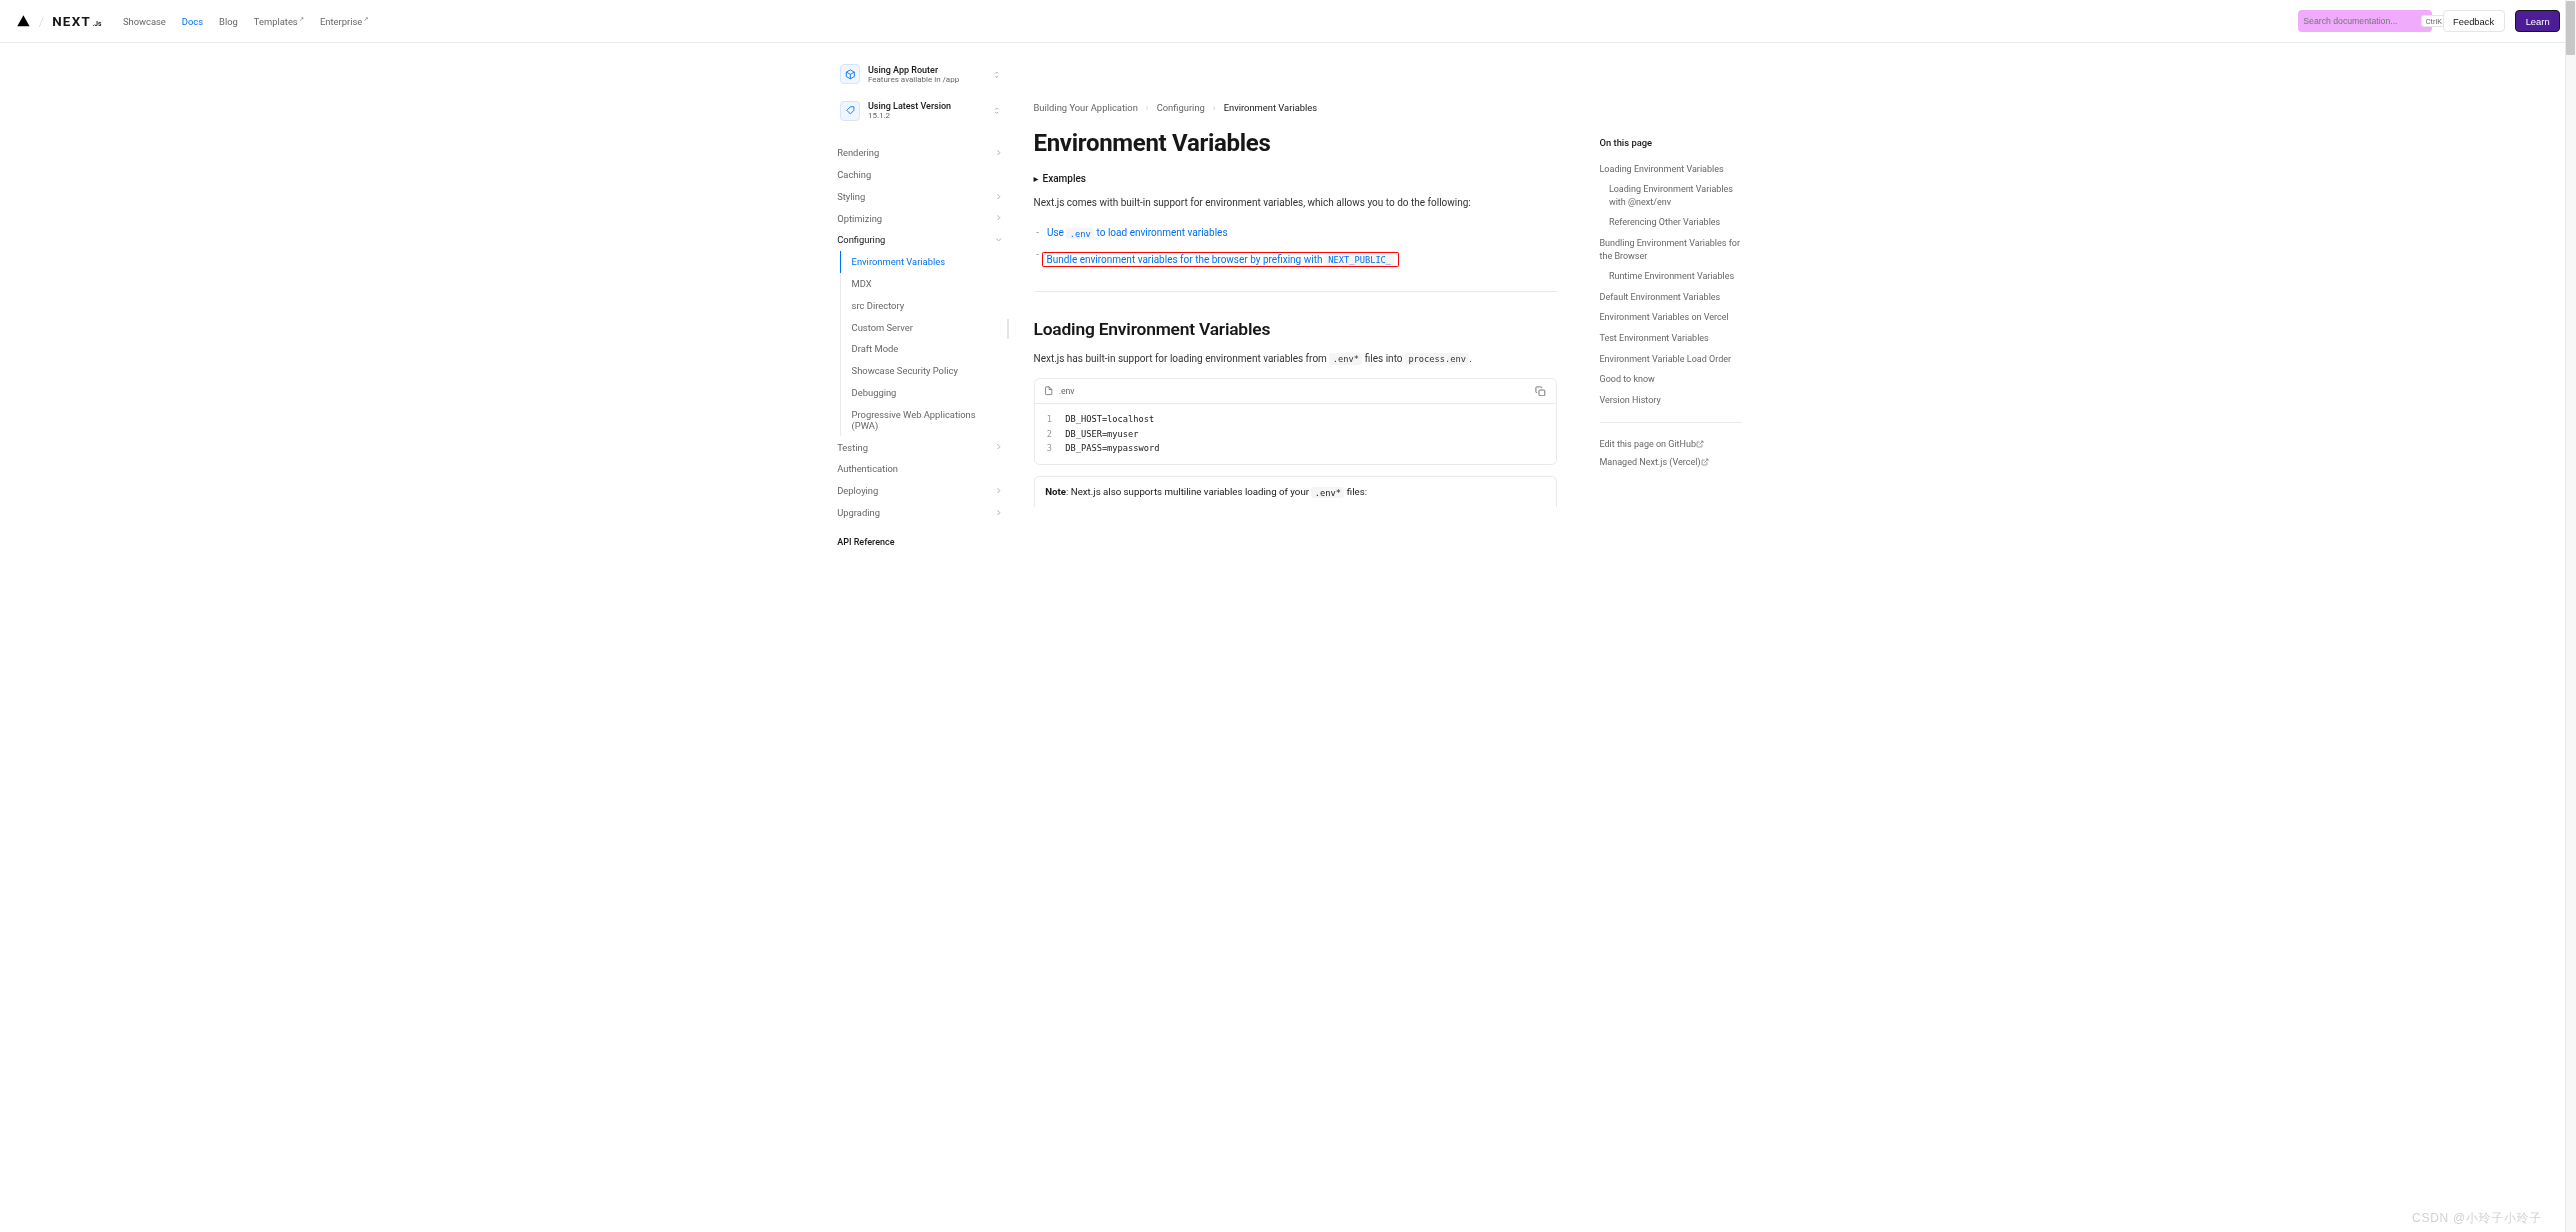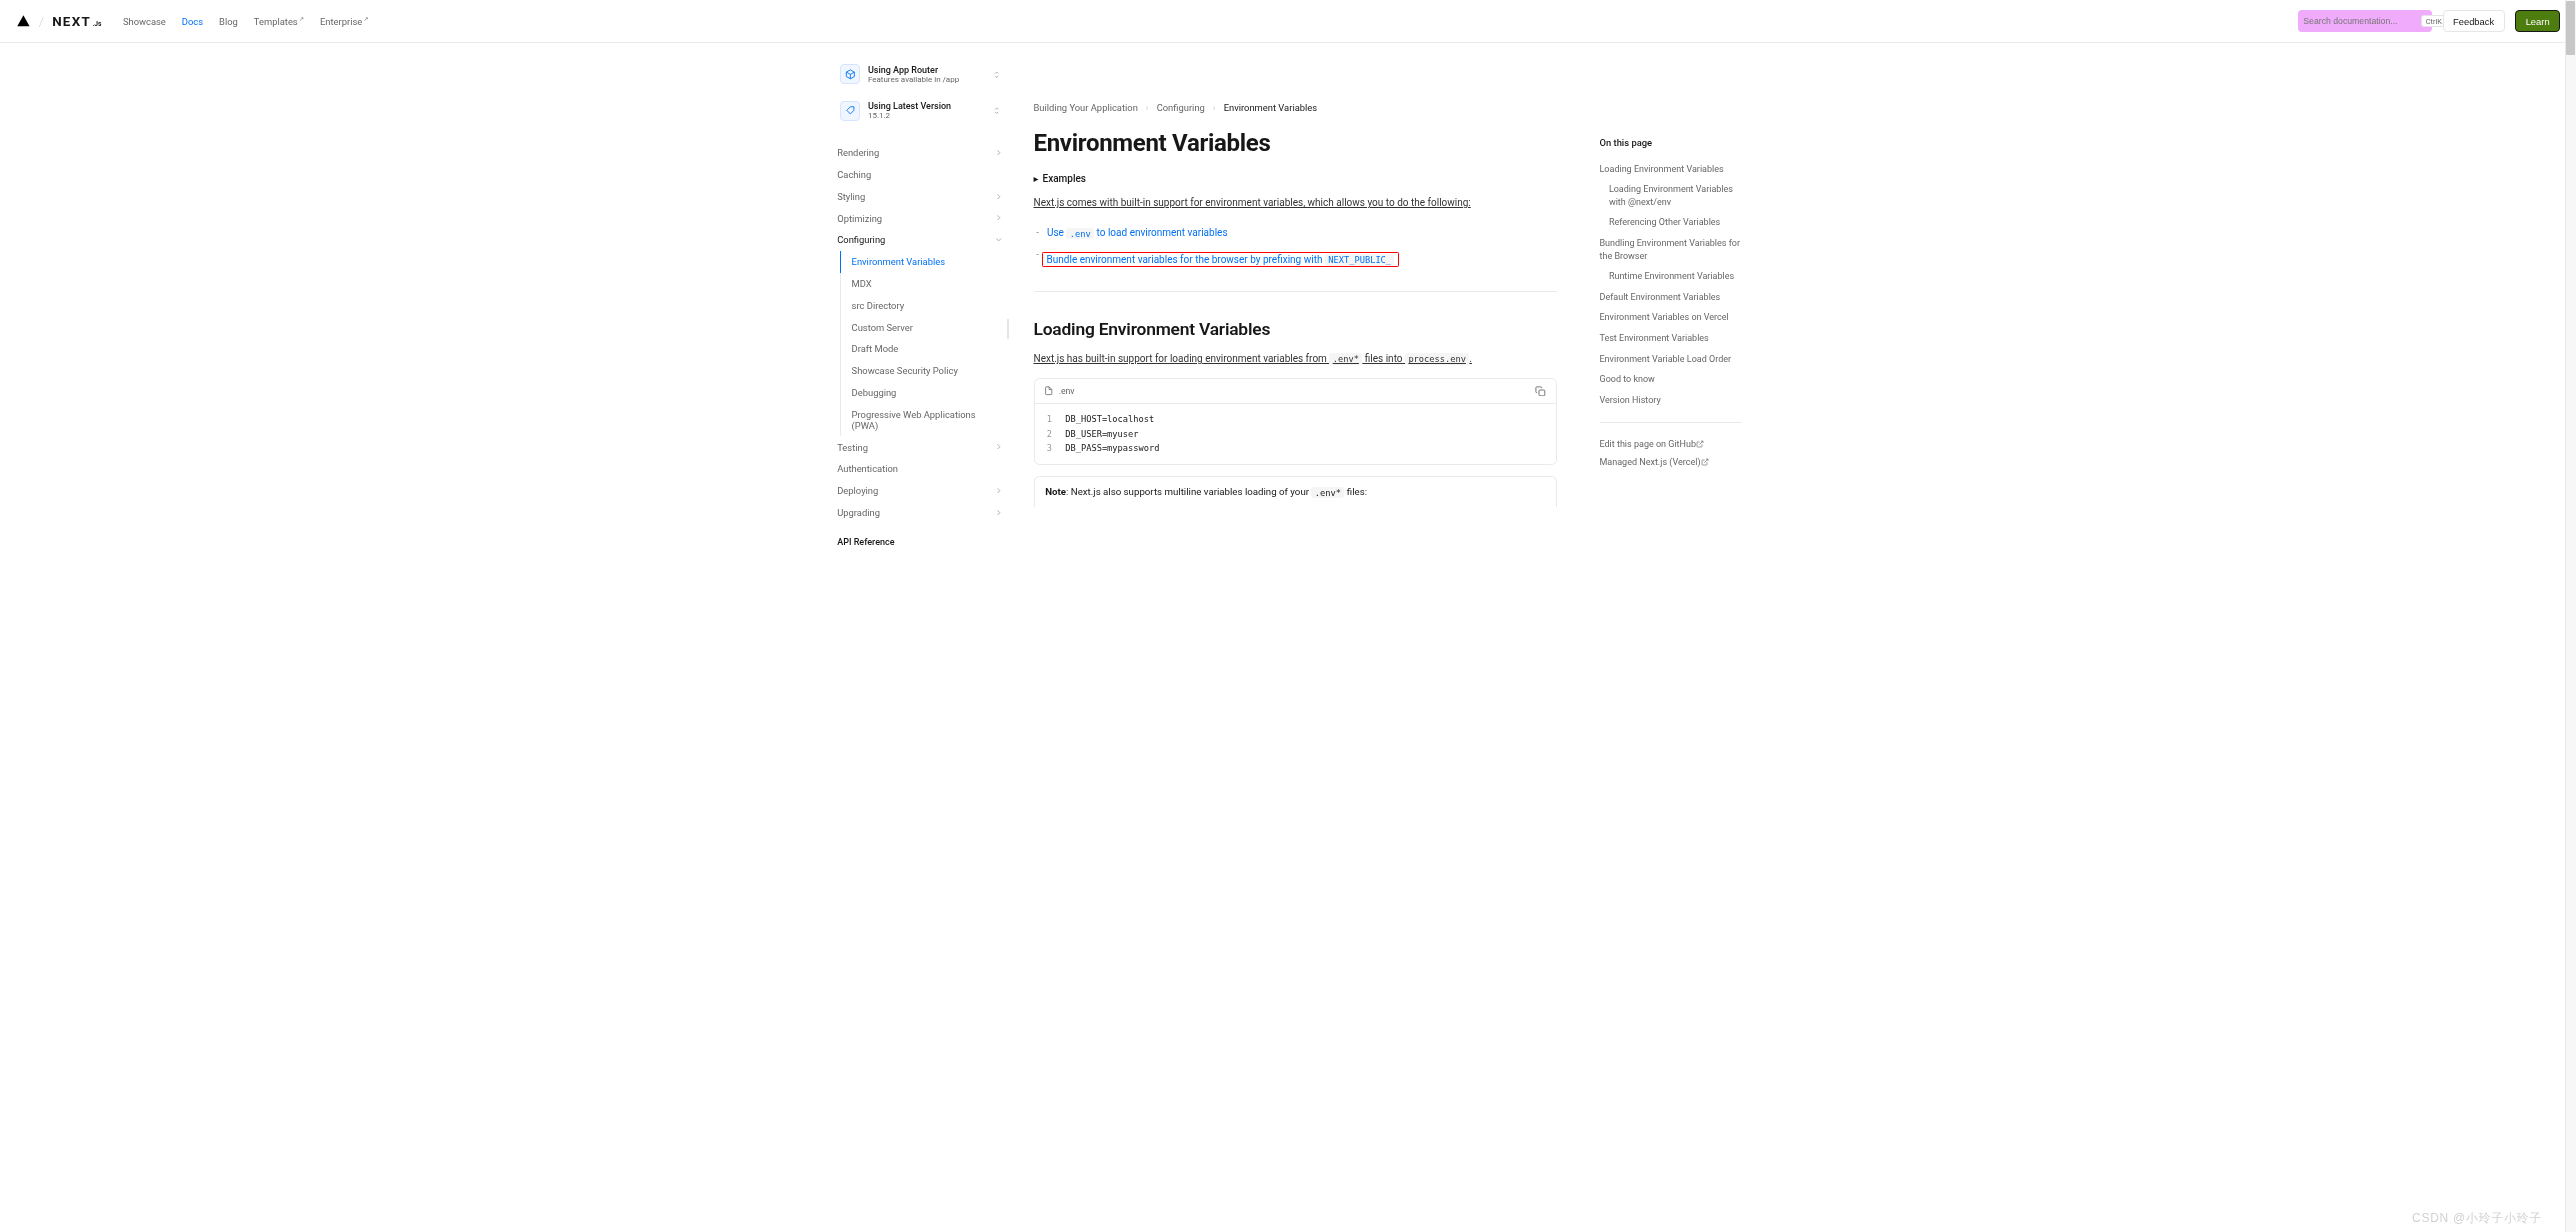--- a/index.html
+++ b/index.html
@@ -13,21 +13,21 @@
 .nav { display: flex; gap: 16px; }
 .nav-item { color: #666; text-decoration: none; font-size: 9.4px; cursor: pointer; display: flex; align-items: center; gap: 1.3px; }
 .nav-item.active { color: #0070f3; }
 .nav-ext { font-size: 6px; position: relative; top: -2.7px; }
 .spacer { flex: 1; }
 .search-box { background: #f0abfc; border-radius: 4px; height: 21.5px; width: 134px; display: flex; align-items: center; padding: 0 5.4px; gap: 5.4px; }
 .search-input { background: none; border: none; outline: none; flex: 1; font-size: 8.7px; color: #666; }
 .search-kbd { background: #fff; border: 0.7px solid #e5e5e5; border-radius: 2.7px; font-size: 7.4px; padding: 0.7px 4px; color: #666; }
 .btn { height: 21.5px; padding: 0 9.4px; border-radius: 4px; font-size: 9.4px; cursor: pointer; display: flex; align-items: center; }
 .btn-outline { background: #fff; border: 0.7px solid #e5e5e5; color: #171717; }
-.btn-filled { background: #4d7c0f; border: 0.7px solid #171717; color: #fff; }
+.btn-filled { background: #4c1d95; border: 0.7px solid #171717; color: #fff; }
 .layout { display: flex; max-width: 939px; margin: 0 auto; align-items: center; }
 .sidebar { width: 188px; padding: 16px 0 16px 16px; flex-shrink: 0; }
 .selector { display: flex; align-items: center; gap: 8px; padding: 5.4px; border-radius: 4px; margin-bottom: 5.4px; cursor: pointer; }
 .selector-icon { width: 20px; height: 20px; border: 0.7px solid #d6e4ff; border-radius: 4px; display: flex; align-items: center; justify-content: center; background: #f0f6ff; }
 .selector-text { flex: 1; }
 .selector-title { font-size: 9px; font-weight: 500; color: #171717; }
 .selector-sub { font-size: 8px; color: #666; }
 .selector-chev { width: 9.4px; color: #999; }
 .side-nav { margin-top: 16px; }
 .side-item { display: flex; align-items: center; justify-content: space-between; padding: 5.4px 2.7px; color: #666; font-size: 9.4px; cursor: pointer; }
@@ -38,21 +38,21 @@
 .side-sub-item.active::before { content: ''; position: absolute; left: -0.7px; top: 0; bottom: 0; width: 0.7px; background: #0070f3; }
 .side-heading { font-size: 9px; font-weight: 500; color: #171717; padding: 13.4px 2.7px 2.7px; }
 .chev { width: 9.4px; color: #999; }
 .main { flex: 1; padding: 21.5px 27px; min-width: 0; }
 .breadcrumb { display: flex; align-items: center; gap: 8px; font-size: 9.4px; color: #666; margin-bottom: 16px; }
 .breadcrumb-sep { color: #ccc; }
 .breadcrumb-current { color: #171717; }
 h1 { font-size: 24px; font-weight: 700; margin-bottom: 16px; letter-spacing: -0.3px; }
 h2 { font-size: 17.4px; font-weight: 600; margin: 27px 0 10.7px; letter-spacing: -0.2px; }
 .examples-toggle { display: flex; align-items: center; gap: 4px; font-size: 10px; font-weight: 500; margin-bottom: 10.7px; cursor: pointer; }
-.main p { font-size: 10px; line-height: 1.7; color: #333; margin-bottom: 10.7px; text-decoration: underline; }
+.main p { font-size: 10px; line-height: 1.7; color: #333; margin-bottom: 10.7px; }
 .feature-list { list-style: none; }
 .feature-list li { display: flex; gap: 8px; padding: 5.4px 0; font-size: 10px; }
 .feature-list li::before { content: '-'; color: #999; margin-left: 2.7px; }
 .feature-list a { color: #0070f3; text-decoration: none; }
 .highlight-box { border: 1.3px solid #ff0000; border-radius: 1.3px; padding: 1.3px 4px; margin: 2.7px -5.4px; }
 code.inline { background: #f5f5f5; border-radius: 2.7px; padding: 0.7px 3.4px; font-family: ui-monospace, Menlo, monospace; font-size: 8.7px; }
 .divider { border: none; border-top: 0.7px solid #eaeaea; margin: 16px 0; }
 .code-block { border: 0.7px solid #eaeaea; border-radius: 5.4px; overflow: hidden; margin: 10.7px 0; }
 .code-header { display: flex; align-items: center; justify-content: space-between; padding: 6.7px 9.4px; border-bottom: 0.7px solid #eaeaea; }
 .code-file { display: flex; align-items: center; gap: 5.4px; font-size: 8.7px; color: #666; }

